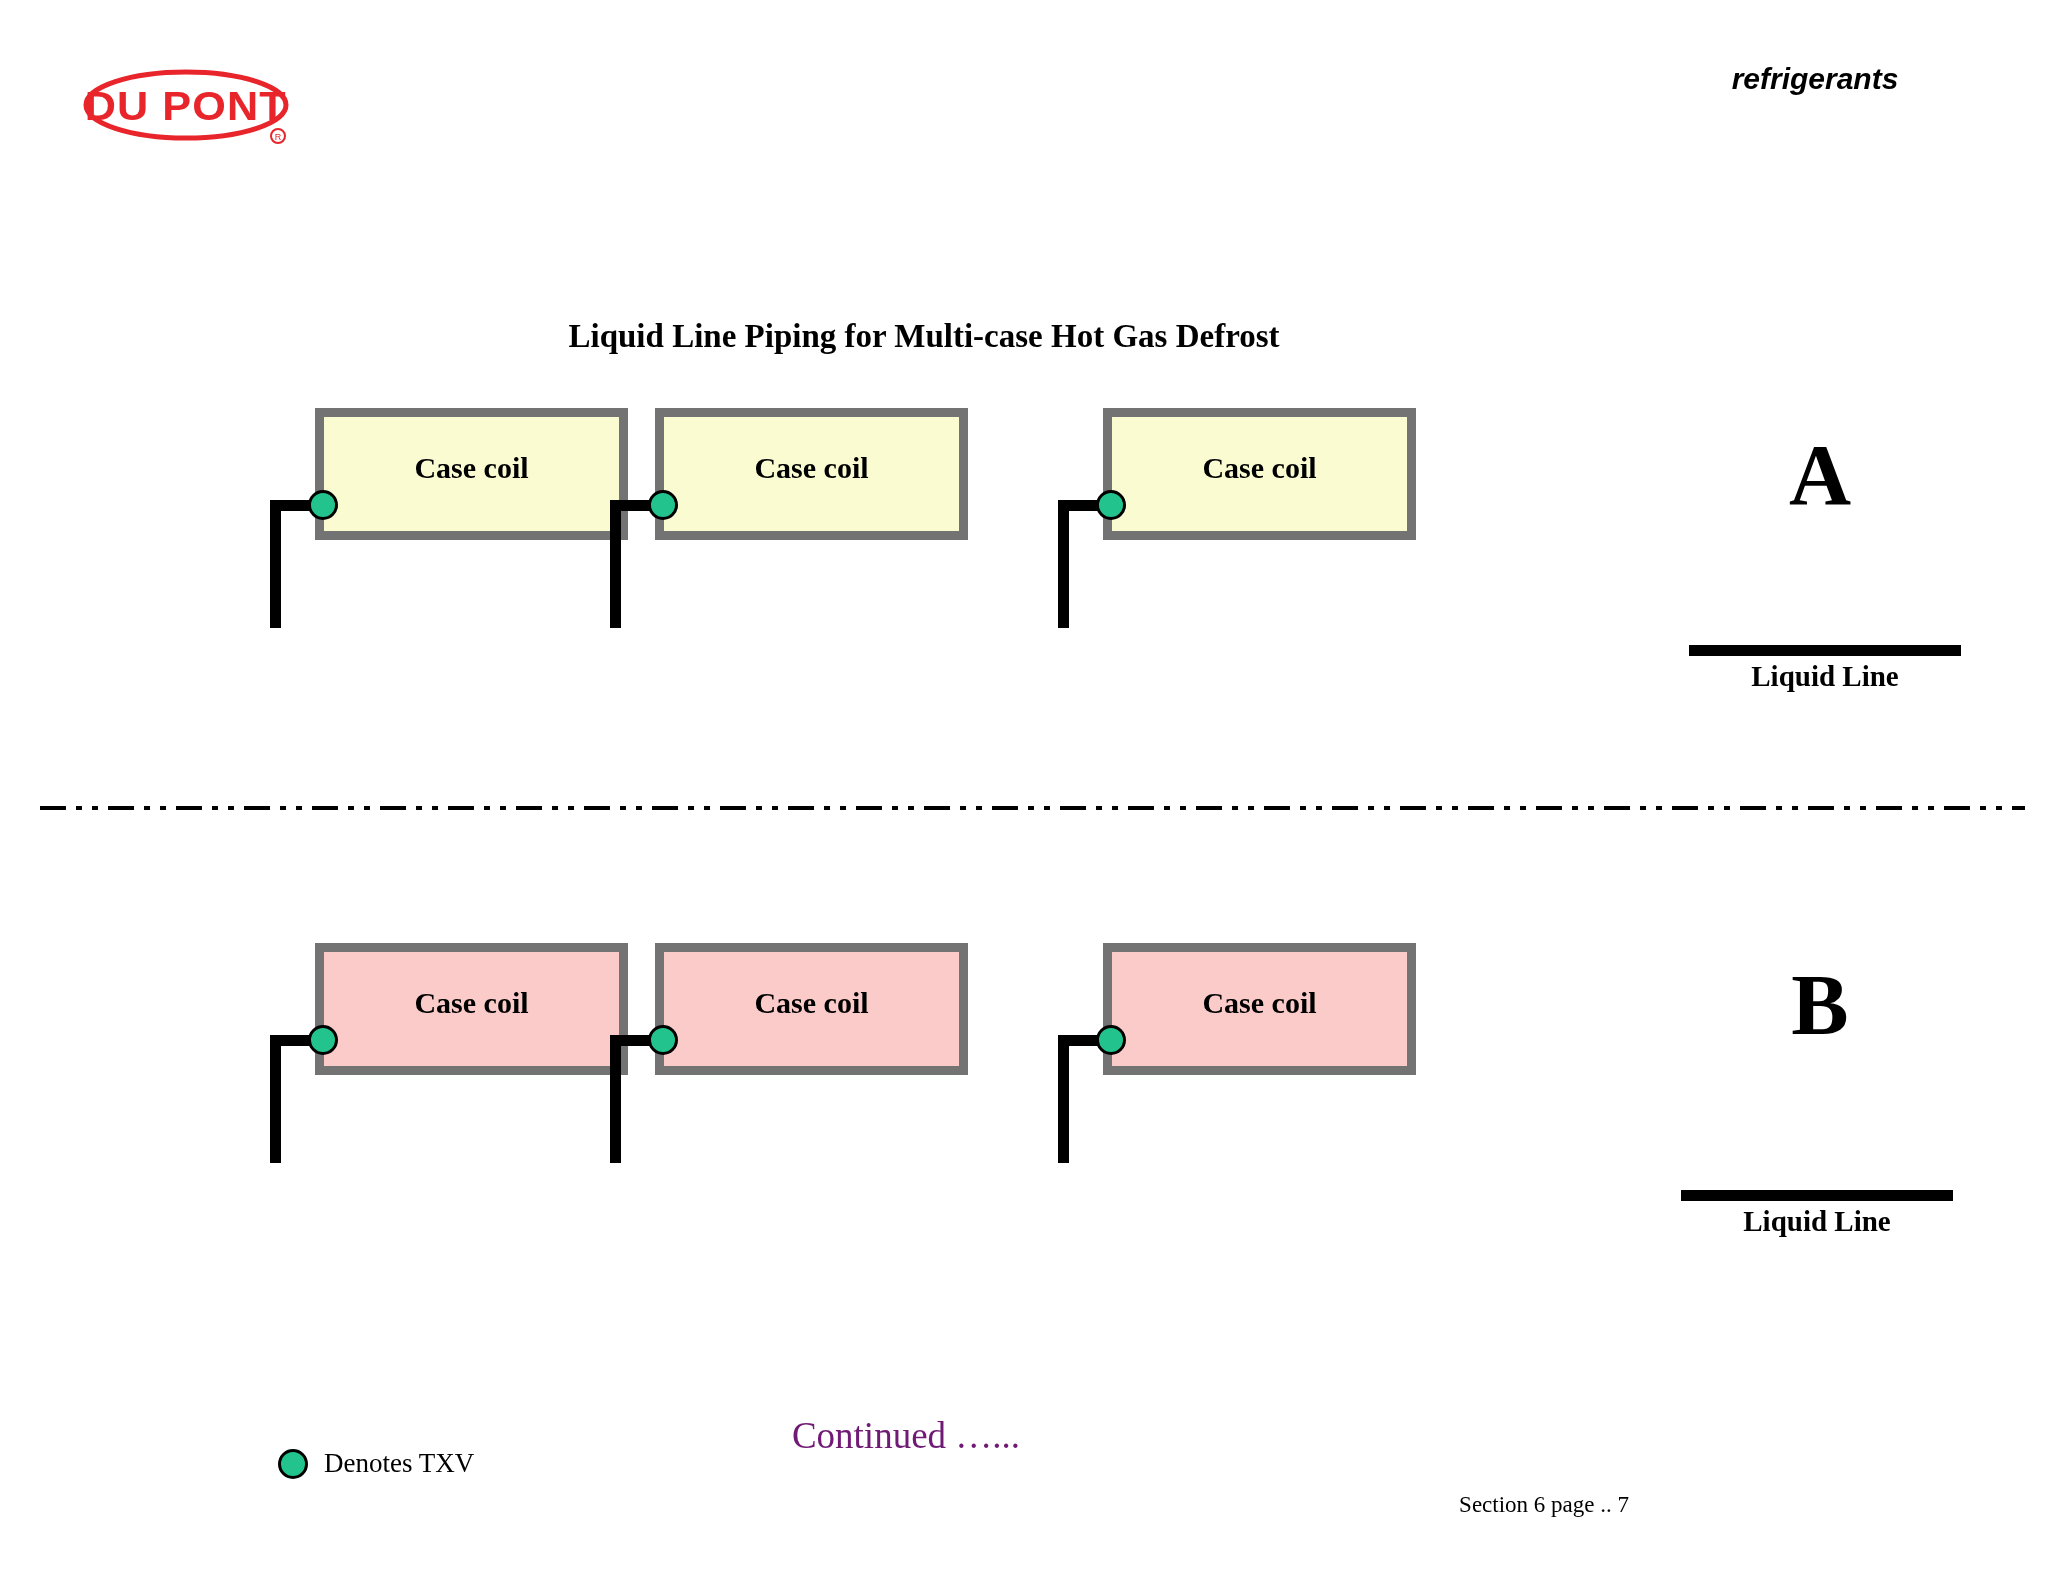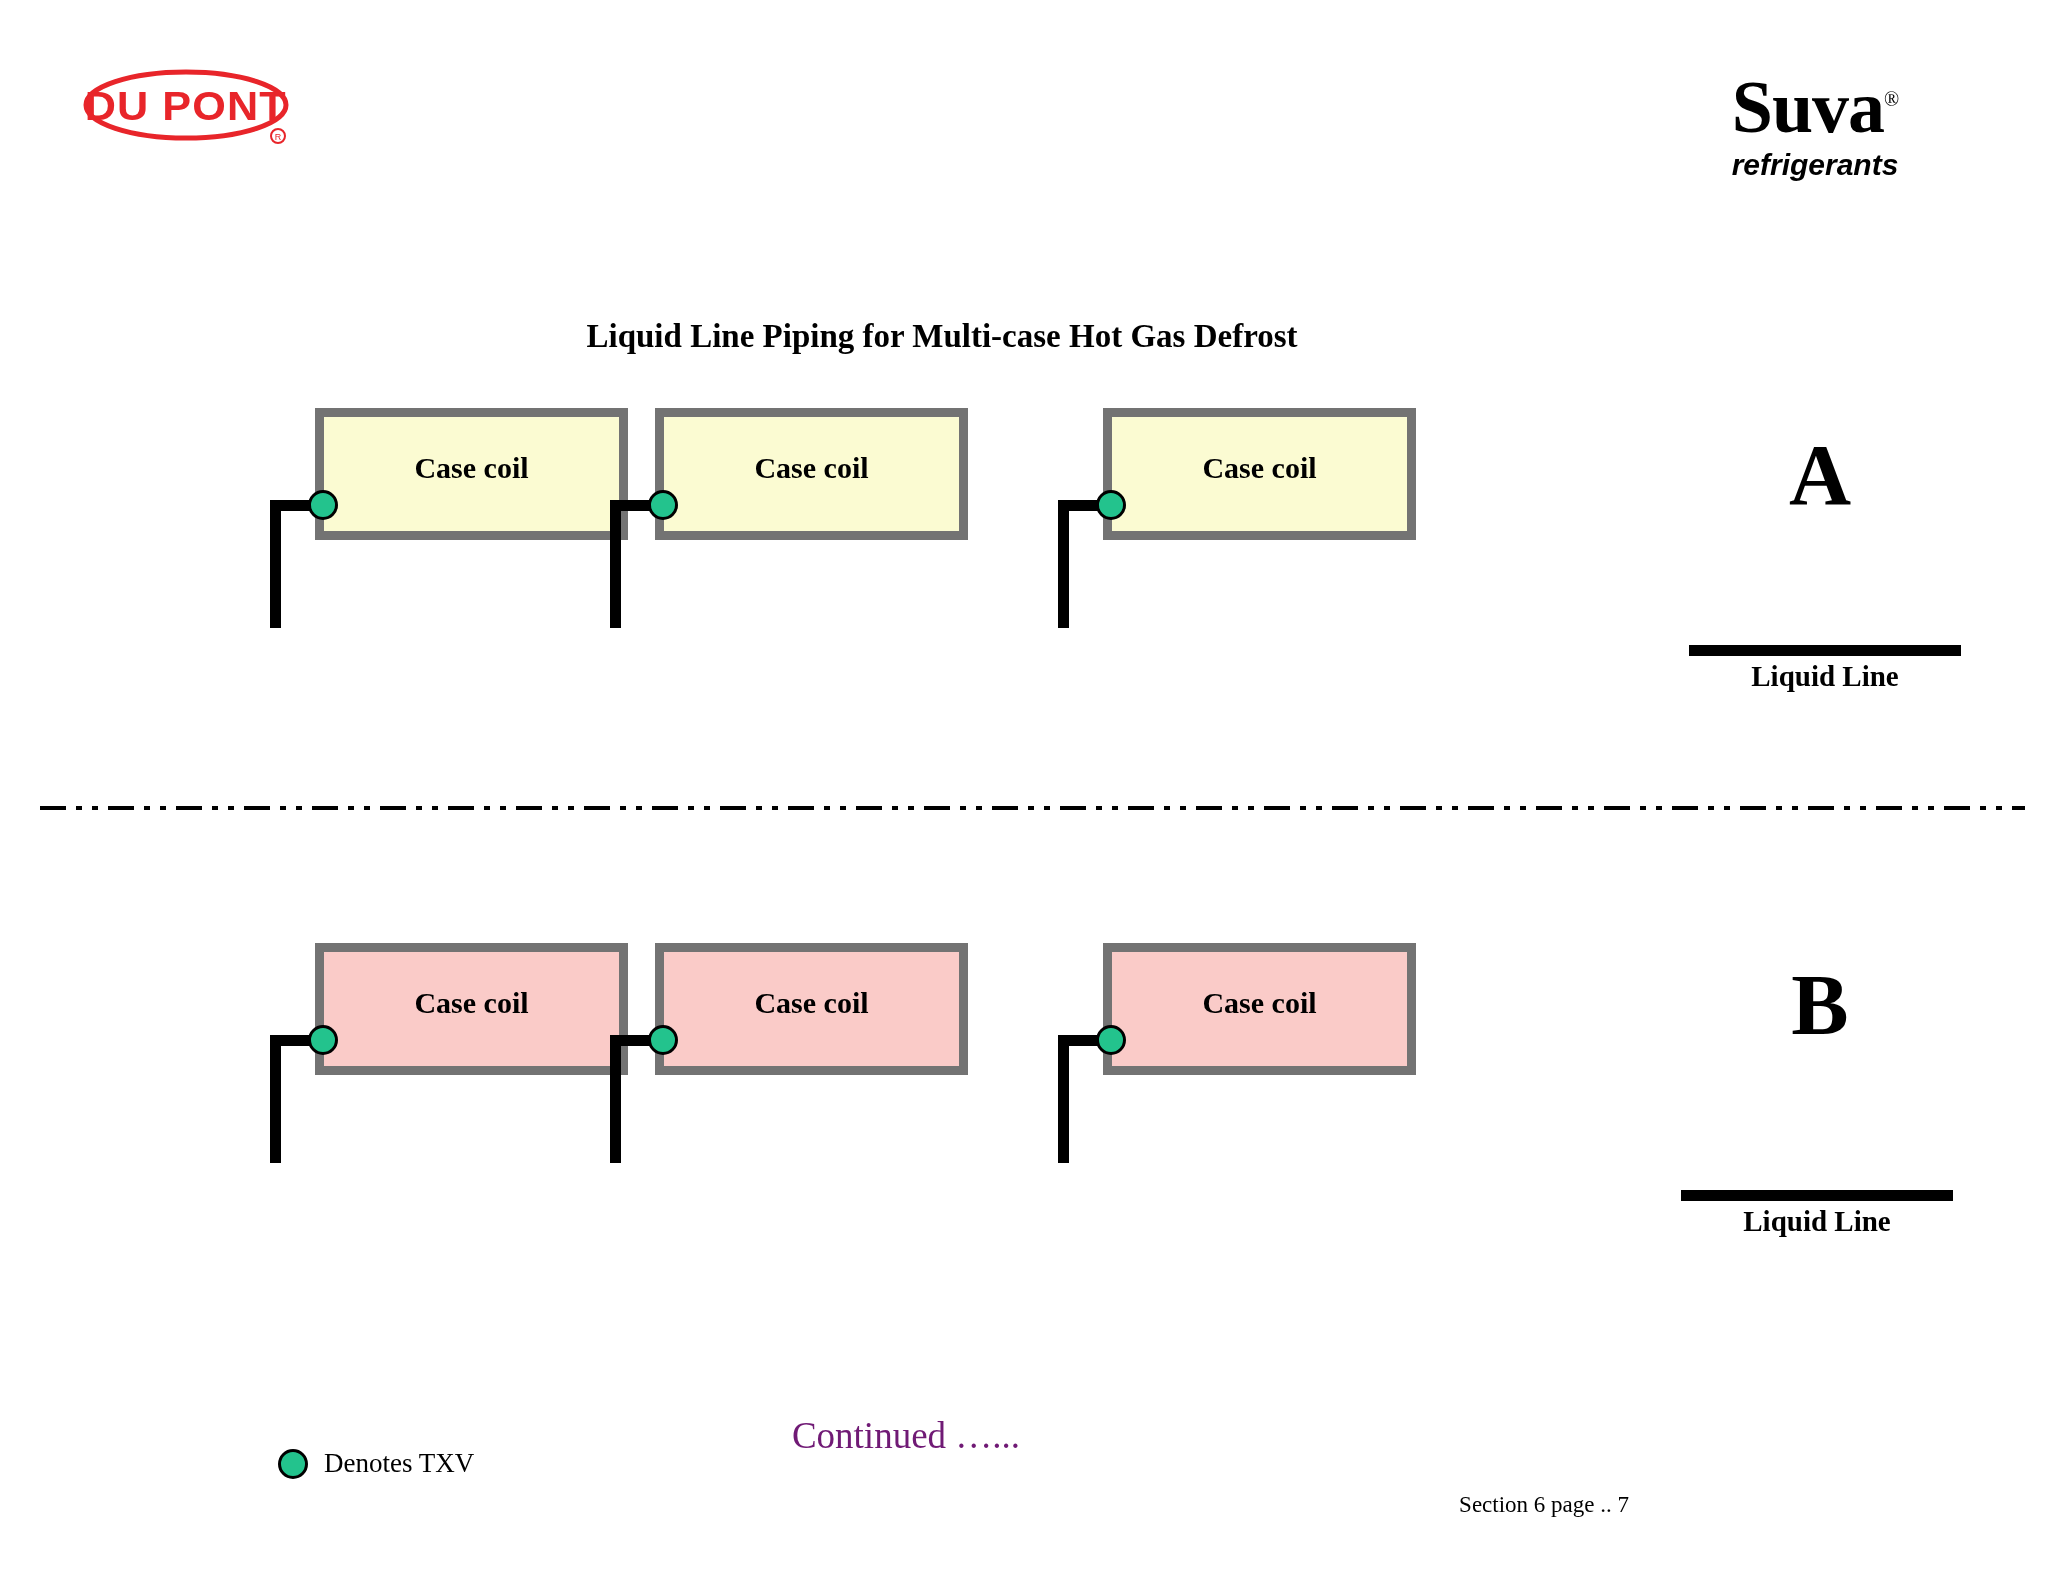--- a/index.html
+++ b/index.html
@@ -81,21 +81,20 @@
   .sub-title {
     position: absolute;
     left: 0;
     top: 318px;
     width: 1848px;
     text-align: center;
     font-family: "Liberation Serif", serif;
     font-weight: bold;
     font-size: 33px;
     color: #000000;
-    margin-left: 18px;
   }
 
   
   .section { position: absolute; left: 0; width: 2048px; }
   #section-a { top: 400px; height: 340px; }
   #section-b { top: 935px; height: 340px; }
 
   .coil-unit { position: absolute; top: 0; width: 400px; height: 300px; }
 
   .coil-box {
@@ -253,21 +252,20 @@
   <div class="dupont-logo">
     <svg viewBox="0 0 218 86" width="218" height="86">
       <ellipse cx="104" cy="43" rx="100" ry="33" fill="none" stroke="#E8252A" stroke-width="5"></ellipse>
       <text x="104" y="58" text-anchor="middle" font-family="Liberation Sans, sans-serif" font-weight="bold" font-size="40" fill="#E8252A" transform="scale(1.08,1) translate(-8,0)" letter-spacing="1">DU PONT</text>
       <circle cx="196" cy="74" r="7" fill="none" stroke="#E8252A" stroke-width="2"></circle>
       <text x="196" y="78" text-anchor="middle" font-family="Liberation Sans, sans-serif" font-size="9" fill="#E8252A">R</text>
     </svg>
   </div>
 
   <div class="suva-logo">
-    <div class="suva-word"><span>Suva</span><span class="suva-reg">®</span></div>
     <div class="suva-sub">refrigerants</div>
   </div>
 
   <div class="sub-title">Liquid Line Piping for Multi-case Hot Gas Defrost</div>
 
   <div class="section" id="section-a">
 
     <div class="coil-unit" style="left:270px;">
       <div class="pipe-vert"></div>
       <div class="pipe-horiz"></div>

